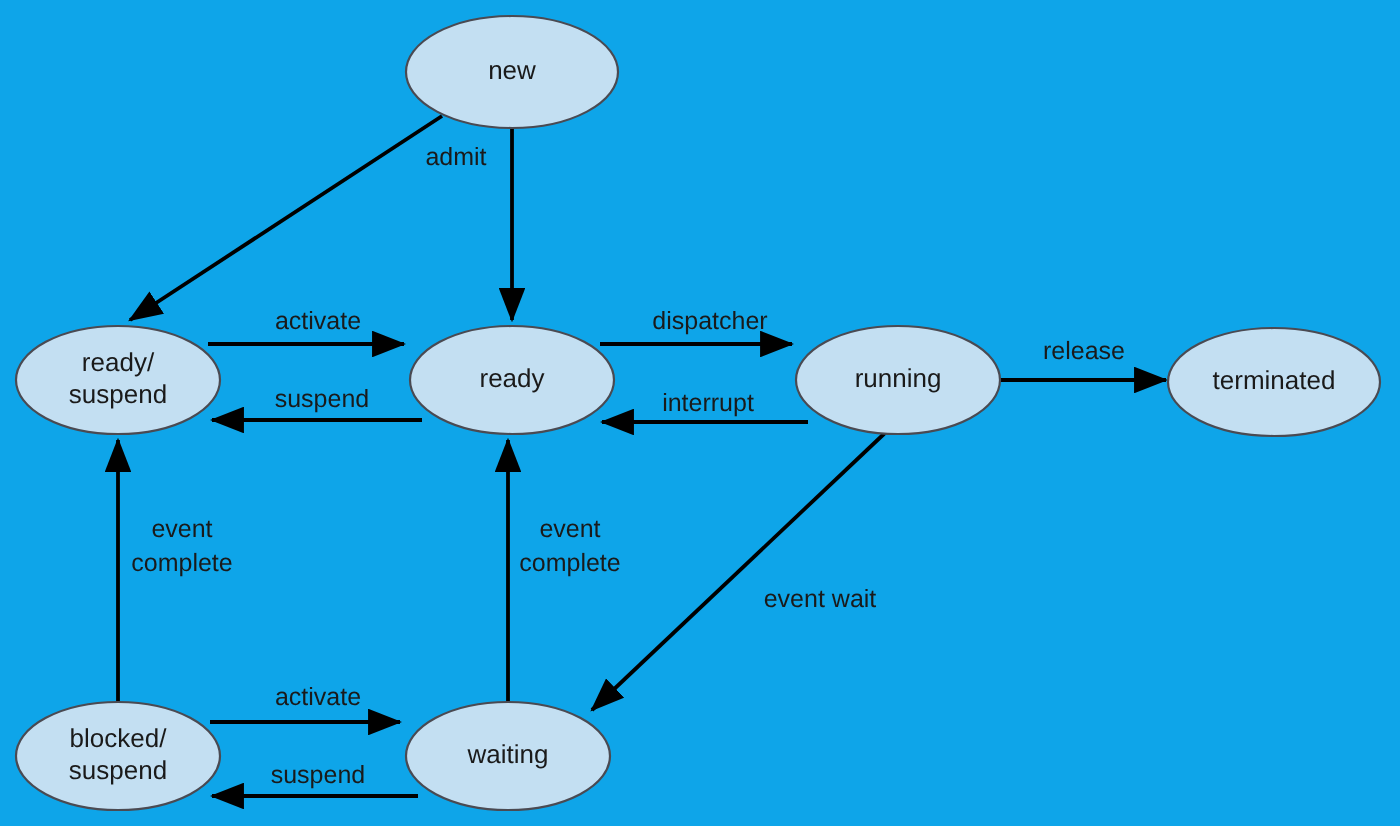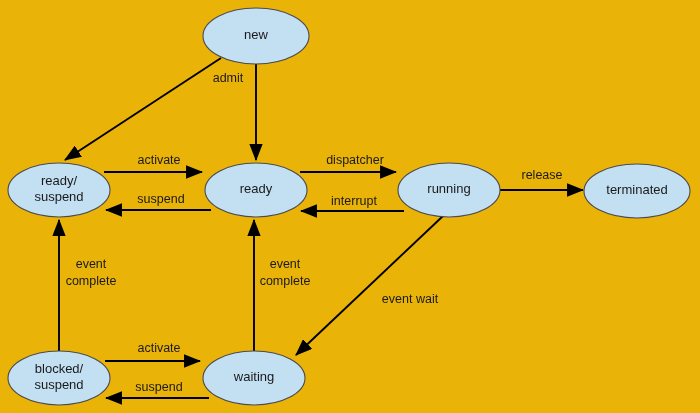--- a/index.html
+++ b/index.html
@@ -8,21 +8,21 @@
     padding: 0;
     background: #ffffff;
   }
   body {
     font-family: "Liberation Sans", sans-serif;
   }
   #canvas {
     position: relative;
     width: 700px;
     height: 413px;
-    background: #eab308;
+    background: #0ea5e9;
     overflow: hidden;
   }
   #diagram-svg {
     position: absolute;
     left: 0;
     top: 0;
     width: 700px;
     height: 413px;
   }
   .state-label {

